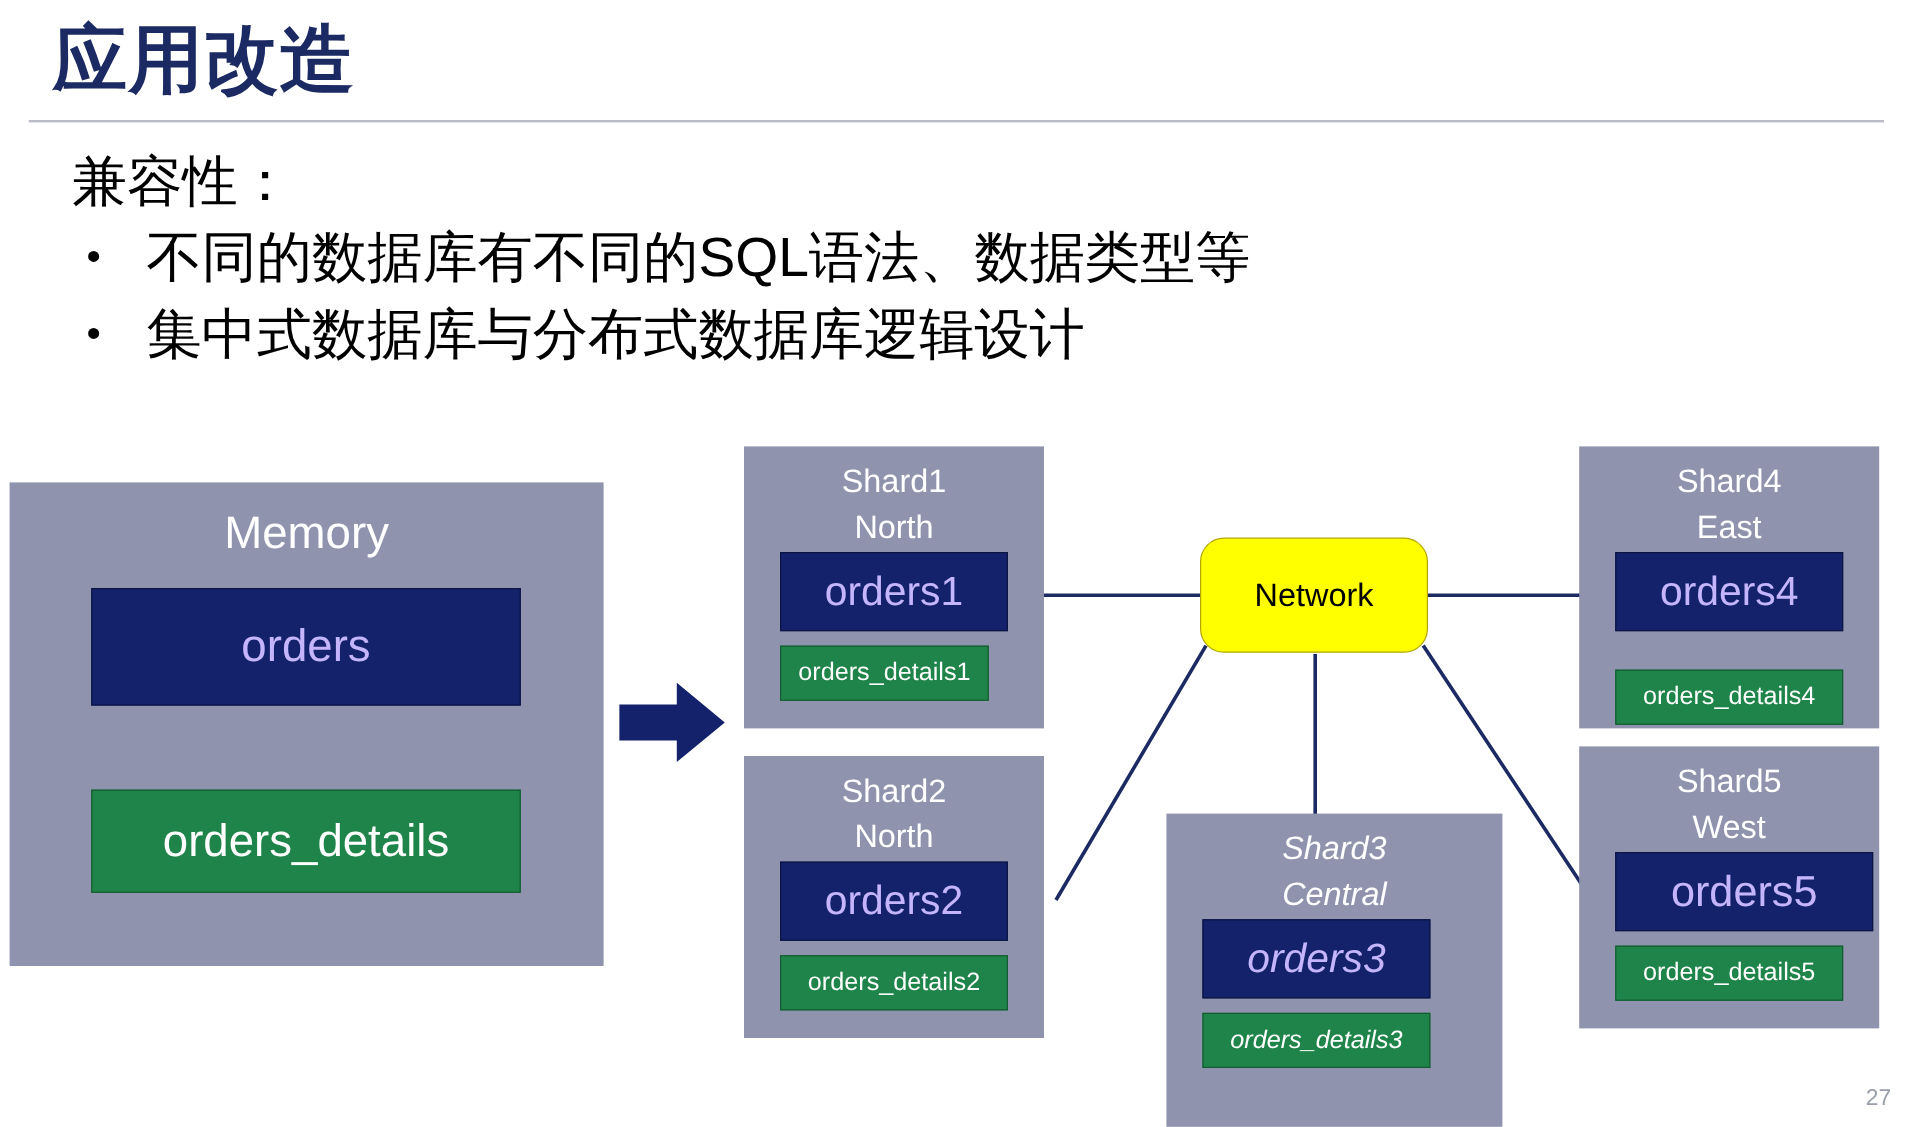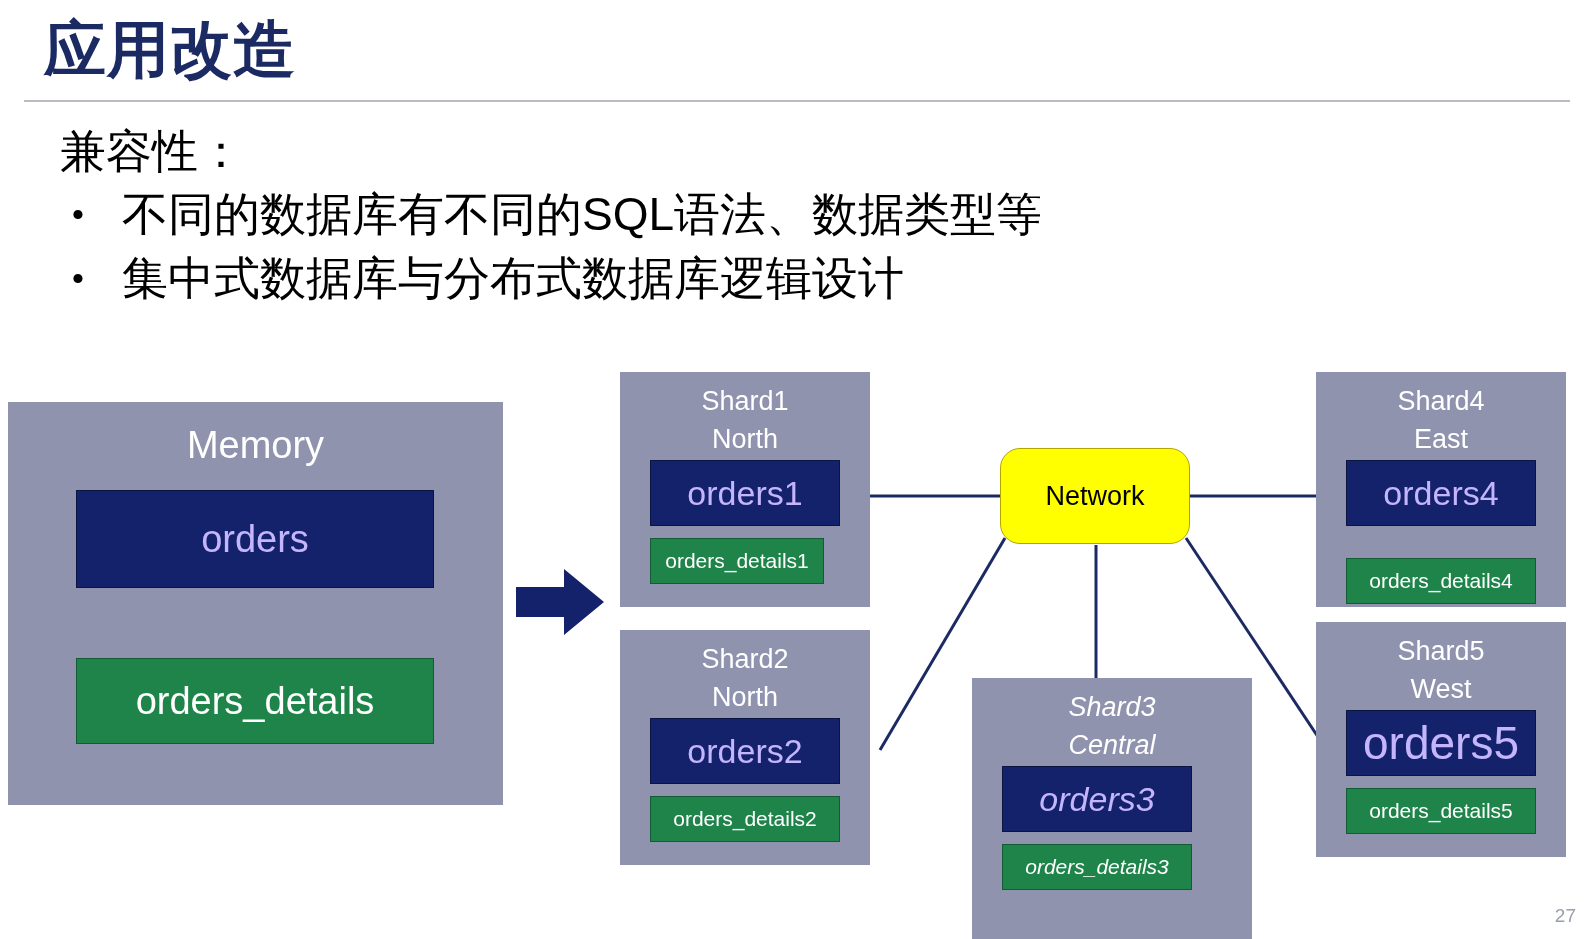--- a/index.html
+++ b/index.html
@@ -255,21 +255,21 @@
       <div class="tbl-green" style="left:30px; top:166px; width:190px; height:46px; font-size:21px;margin-top:20px;">
         <span>orders_details4</span>
       </div>
     </div>
 
     <div class="shard-box" style="left:1316px; top:252px; width:250px; height:235px;">
       <div class="shard-label">
         <div>Shard5</div>
         <div>West</div>
       </div>
-      <div class="tbl-blue" style="left:30px; top:88px; width:190px; height:66px; font-size:46px;">
+      <div class="tbl-blue" style="left:30px; top:88px; width:215px; height:66px; font-size:36px;">
         <span>orders5</span>
       </div>
       <div class="tbl-green" style="left:30px; top:166px; width:190px; height:46px; font-size:21px;">
         <span>orders_details5</span>
       </div>
     </div>
 
     <div class="network-box" style="left:1000px; top:78px; width:190px; height:96px;">
       <span>Network</span>
     </div>

